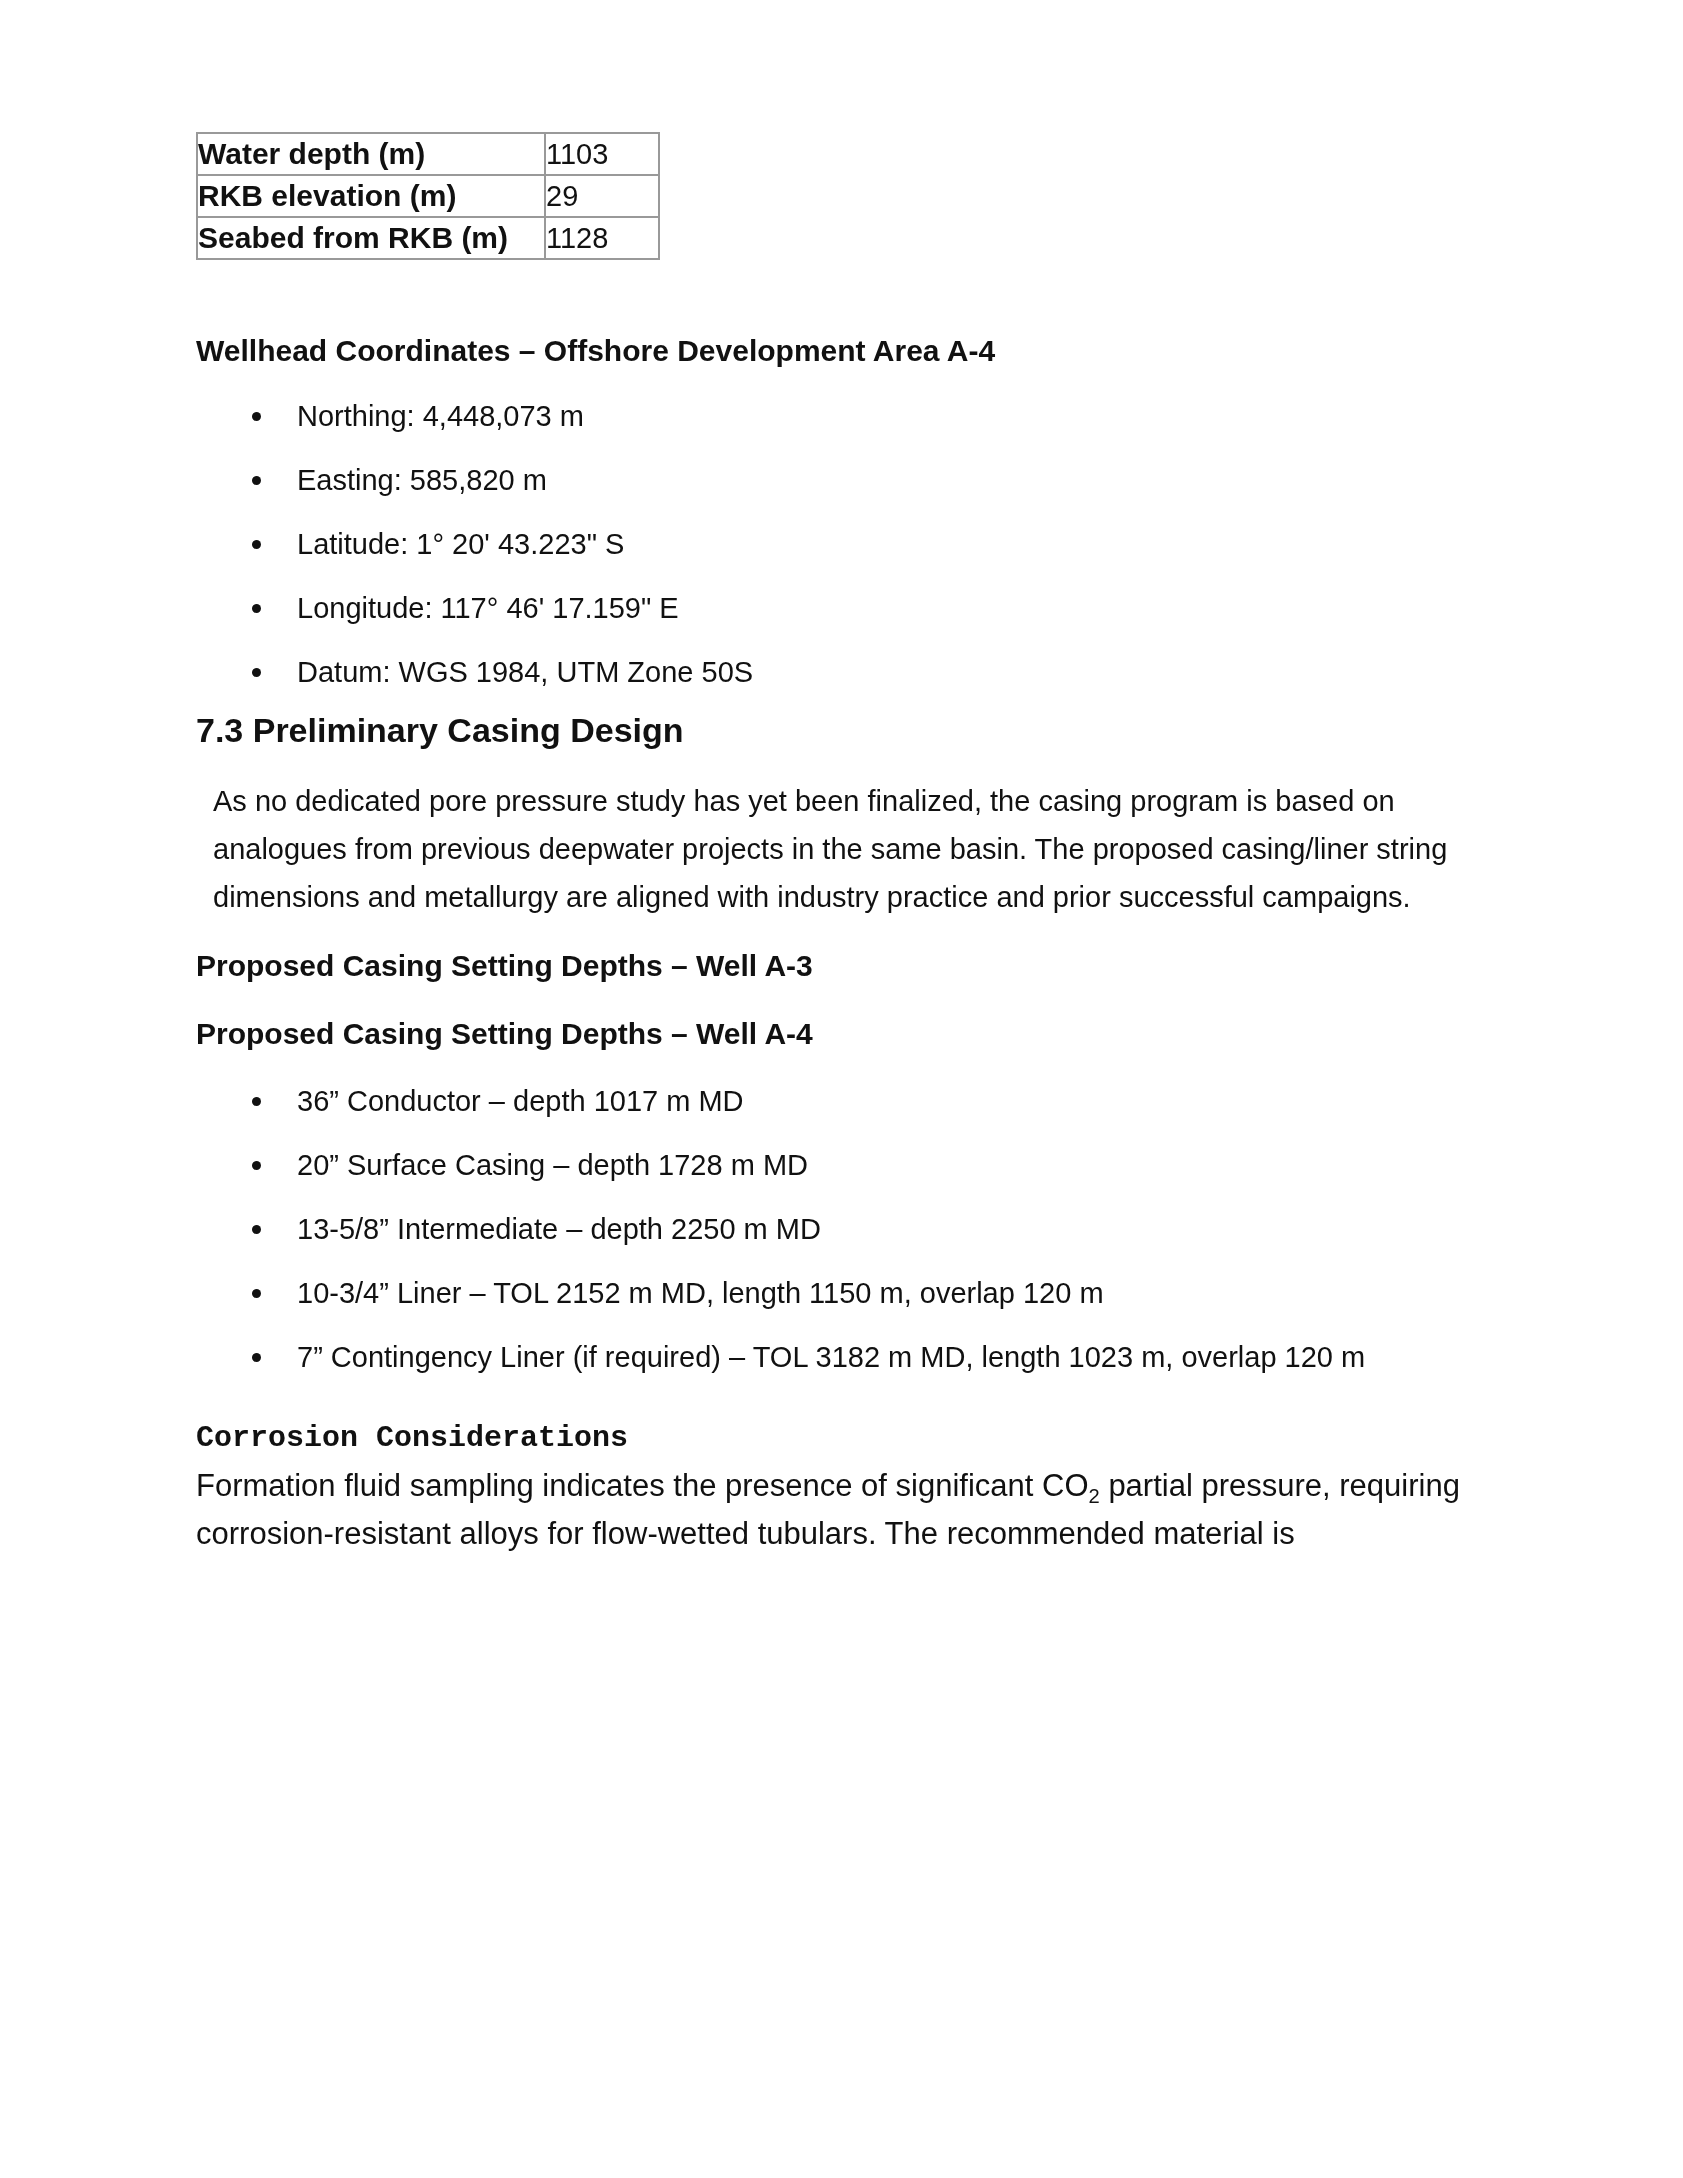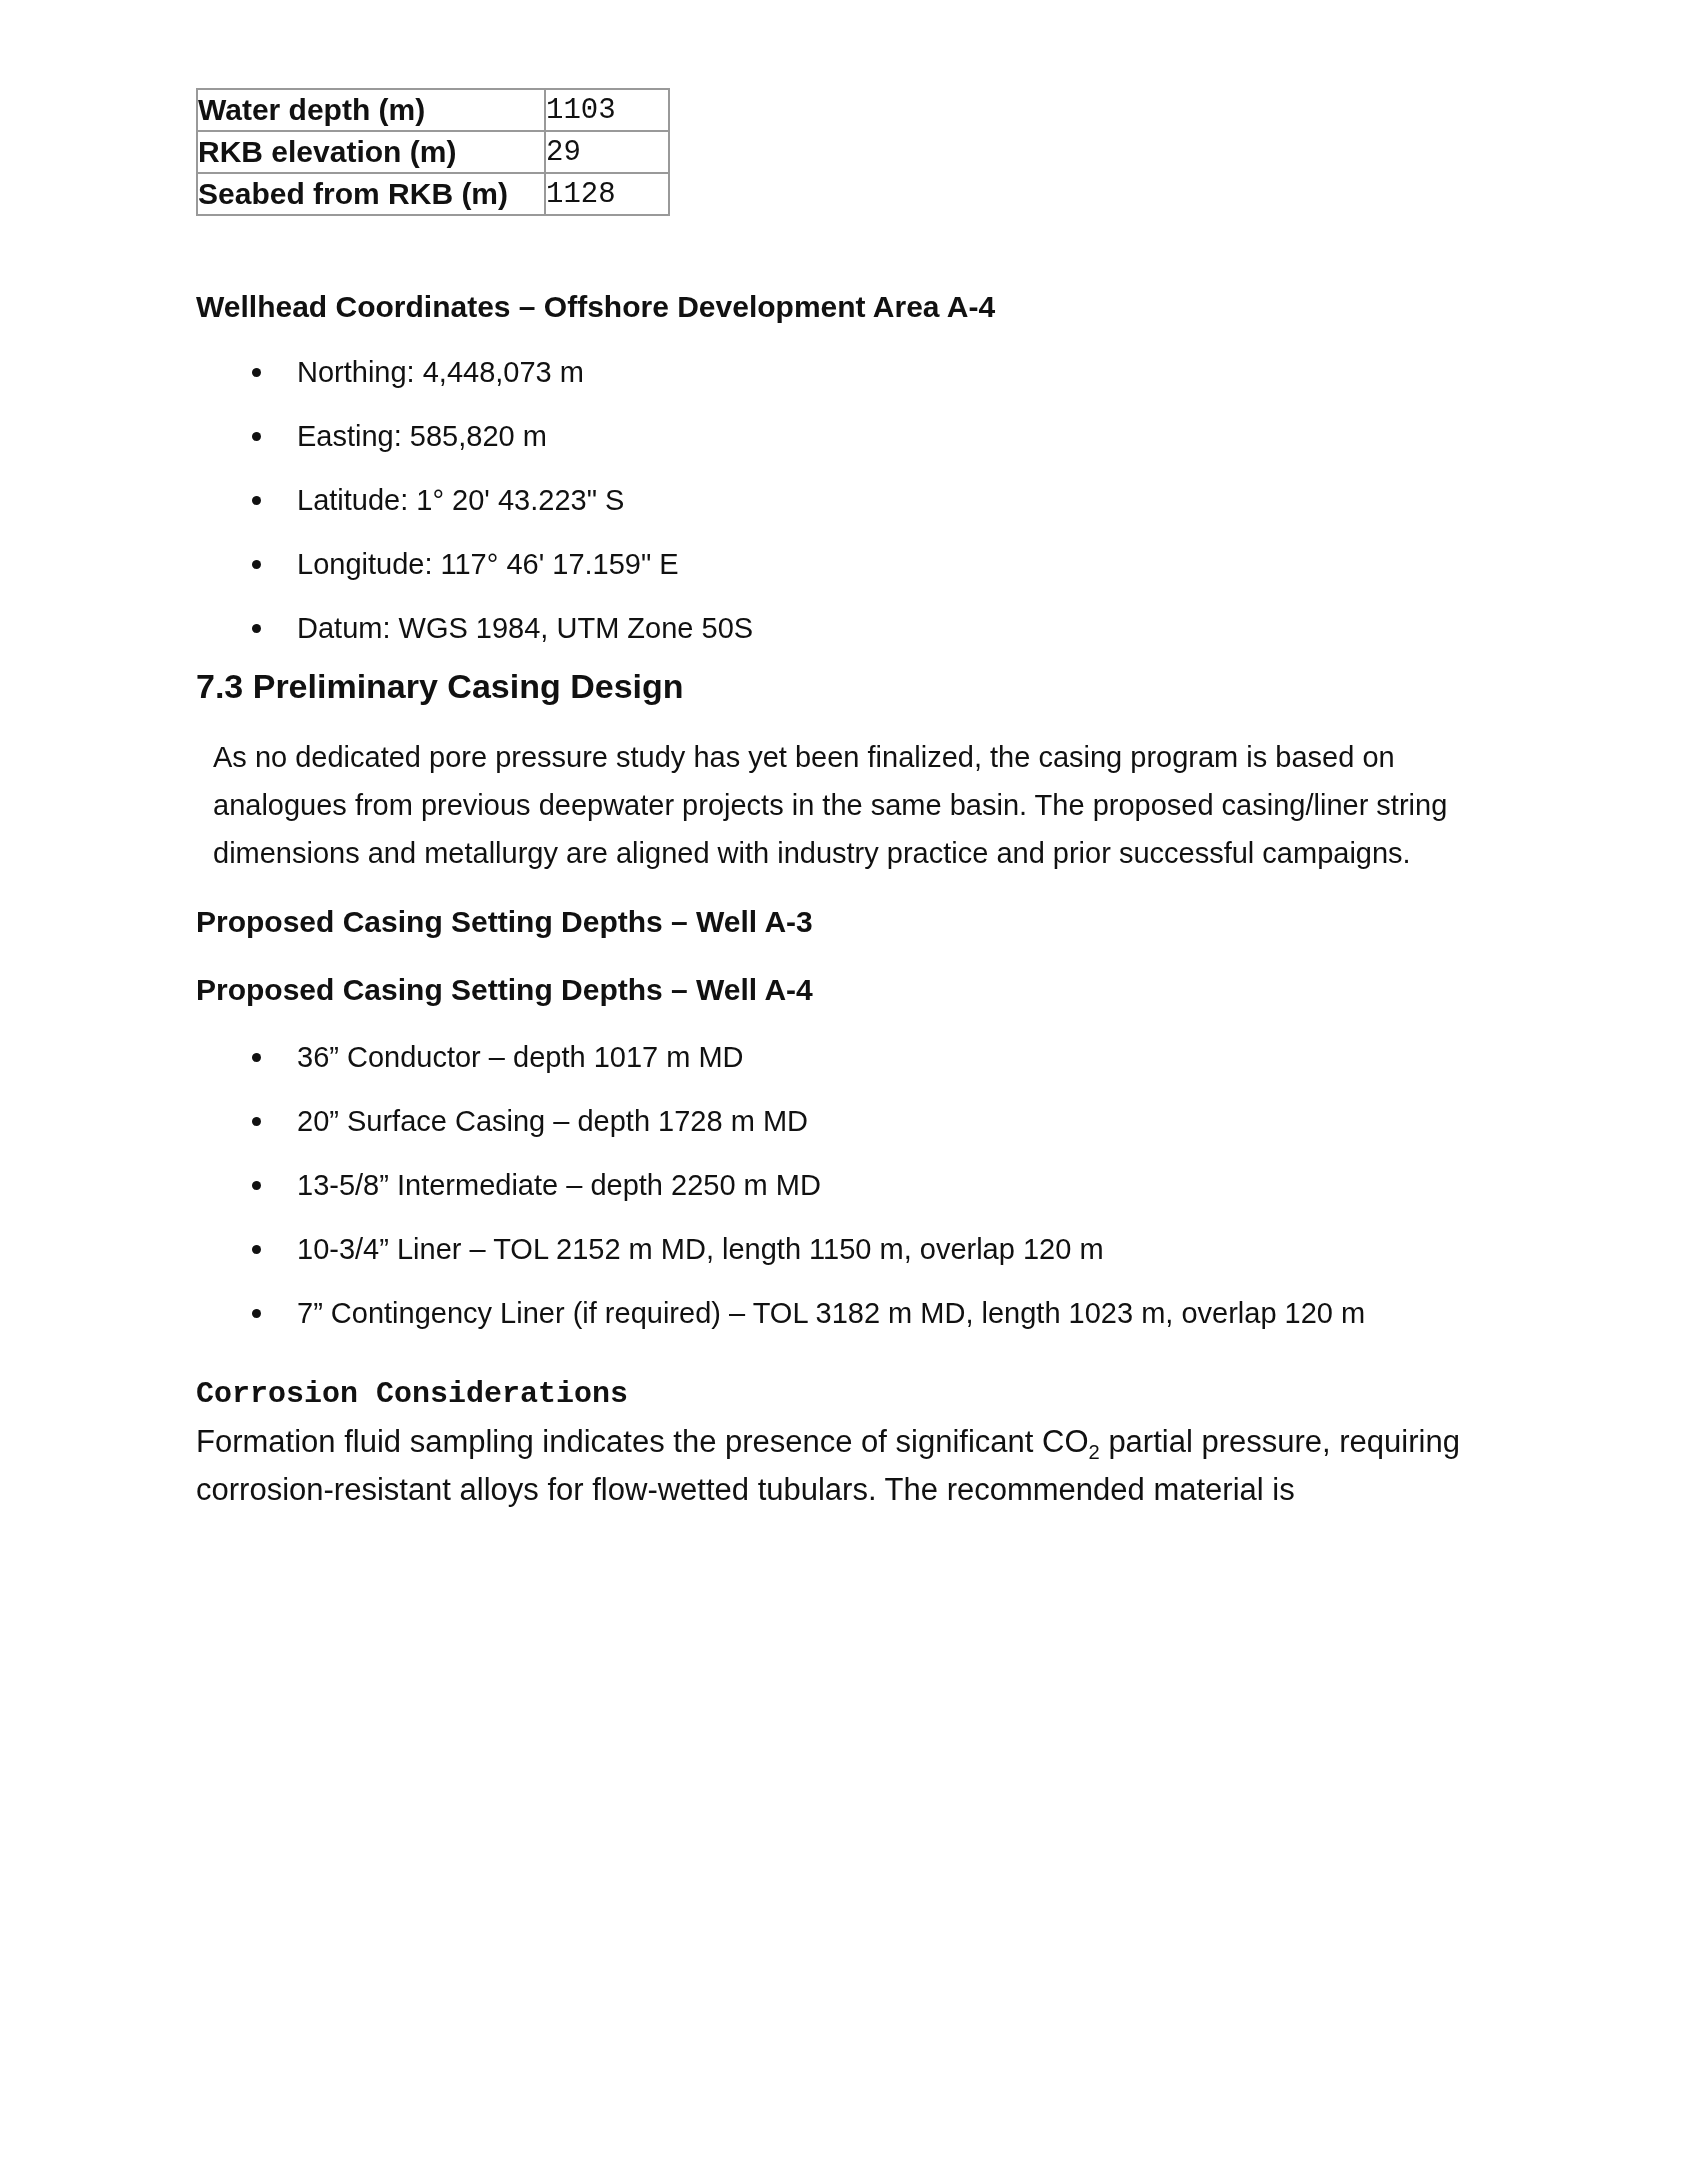--- a/index.html
+++ b/index.html
@@ -12,23 +12,23 @@
     width: 1683px;
     height: 2178px;
     background: #ffffff;
     color: #111111;
     font-family: "Liberation Sans", "DejaVu Sans", sans-serif;
     overflow: hidden;
   }
   .content {
     position: absolute;
     left: 196px;
-    top: 0;
+    top: 16px;
     width: 1292px;
-    padding-top: 88px;
+    padding-top: 116px;
   }
 
   
   table.info-table {
     border-collapse: collapse;
     table-layout: fixed;
   }
   table.info-table td {
     border: 2px solid #999999;
     height: 42px;
@@ -36,24 +36,23 @@
     box-sizing: border-box;
     padding: 0;
   }
   td.cell-label {
     width: 348px;
     padding-left: 16px;
     font-weight: bold;
     font-size: 30px;
   }
   td.cell-value {
-    width: 124px;
+    width: 114px;
     padding-left: 22px;
     font-size: 29px;
-    font-family: Liberation Mono, monospace;
   }
 
   
   .run-heading {
     font-weight: bold;
     font-size: 30px;
     line-height: 47px;
   }
   .section-heading {
     font-weight: bold;

